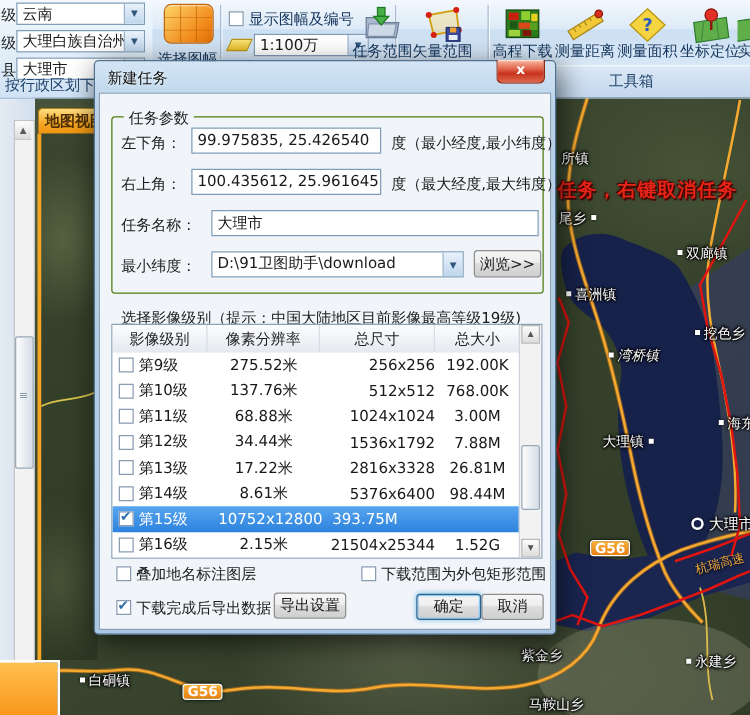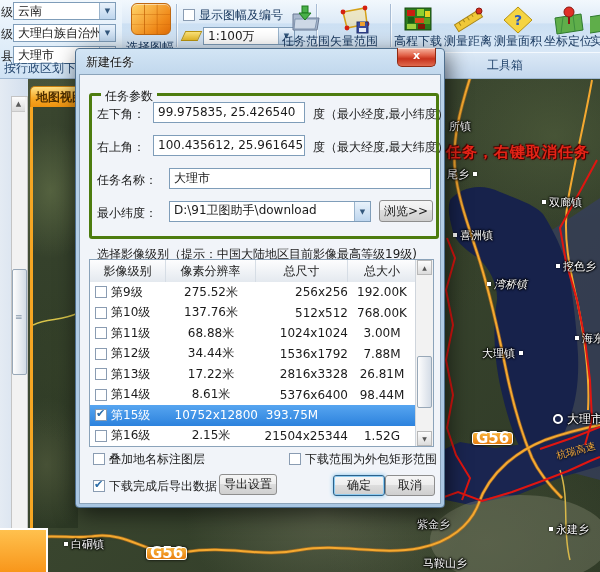--- a/index.html
+++ b/index.html
@@ -24,21 +24,21 @@
   .mlabel.town::before{content:'';display:inline-block;width:4px;height:4px;background:#fff;
           margin-right:3px;vertical-align:2px;box-shadow:0 0 2px #000;}
   .mlabel.town-dotright::after{content:'';display:inline-block;width:4px;height:4px;background:#fff;
           margin-left:4px;vertical-align:2px;box-shadow:0 0 2px #000;}
   .mlabel.city{font-size:12px;}
   .mlabel.city::before{content:'';display:inline-block;width:6px;height:6px;border:2px solid #fff;
           border-radius:50%;margin-right:4px;vertical-align:-1px;box-shadow:0 0 2px #000;}
   .mlabel.hint{font-size:15px;font-weight:bold;color:#e62417;letter-spacing:1px;
           text-shadow:1px 1px 0 #4a0500,-1px -1px 0 #4a0500,0 0 3px #300;}
   .mlabel.highway{font-size:10px;color:#f2a93c;text-shadow:0 1px 2px #000;}
-  .shield{position:absolute;font-size:15px;font-weight:bold;color:#fff;
+  .shield{position:absolute;font-size:11px;font-weight:bold;color:#fff;
           background:linear-gradient(#f8b23c,#e87f10);border:1px solid #fff;border-radius:3px;
           padding:0 3px;line-height:11px;box-shadow:0 0 3px #000;}
   
   .left-col{position:absolute;left:0;top:78px;width:28px;height:494px;z-index:3;
             background:linear-gradient(90deg,#e4ebf3,#d3dfee);}
   .vscroll{position:absolute;left:11px;top:18px;width:15px;height:450px;background:#f2f2f2;
            border:1px solid #c4c4c4;}
   .vscroll .sarr{position:absolute;left:0;width:13px;height:14px;background:linear-gradient(#fdfdfd,#dcdcdc);
            color:#5a5a5a;font-size:7px;text-align:center;line-height:14px;}
   .vscroll .up{top:0;border-bottom:1px solid #c8c8c8;}
@@ -101,21 +101,21 @@
   .dlg-title{position:absolute;left:10px;top:5px;font-size:12px;color:#101010;
           text-shadow:0 0 3px rgba(255,255,255,.9);}
   .dlg-close{position:absolute;right:8px;top:-1px;width:37px;height:18px;
           background:linear-gradient(#f8b8a4,#e2634a 40%,#c7331d 60%,#e06a4e);
           border:1px solid #8f2a12;border-top:none;border-radius:0 0 5px 5px;
           color:#fff;font-weight:bold;font-size:11px;text-align:center;line-height:16px;
           box-shadow:inset 0 1px 0 rgba(255,255,255,.55);cursor:default;}
   .dlg-client{position:absolute;left:3px;top:25px;width:362px;height:430px;
           background:#f1f4f9;border:1px solid #8ba3ba;box-sizing:border-box;}
   .gb{position:absolute;left:9px;top:18px;width:344px;height:140px;
-          border:3px solid #4d7c0f;border-radius:3px;}
+          border:1px solid #4d7c0f;border-radius:3px;}
   .gb-legend{position:absolute;left:9px;top:-8px;background:#f1f4f9;padding:0 4px;font-size:12px;color:#1a1a1a;}
   .flabel{position:absolute;font-size:12px;color:#1a1a1a;white-space:nowrap;}
   .tinput{position:absolute;background:#fff;border:1px solid #7f9db9;font-size:12px;
           padding:0 4px;line-height:19px;white-space:nowrap;overflow:hidden;box-sizing:border-box;}
   .btn{position:absolute;background:linear-gradient(#f5f5f5,#eee 45%,#dedede 46%,#cfcfcf);
           border:1px solid #8e8e8e;border-radius:3px;font-size:12px;text-align:center;
           color:#1a1a1a;box-sizing:border-box;}
   .btn.default{border-color:#2c628b;box-shadow:0 0 0 1px #8ecbf0 inset,0 0 4px #7ec2ec;margin-left:20px;}
   .sect-label{position:absolute;left:17px;top:171px;font-size:12px;color:#1a1a1a;white-space:nowrap;}
   .tbl{position:absolute;left:9px;top:184px;width:345px;height:188px;background:#fff;

